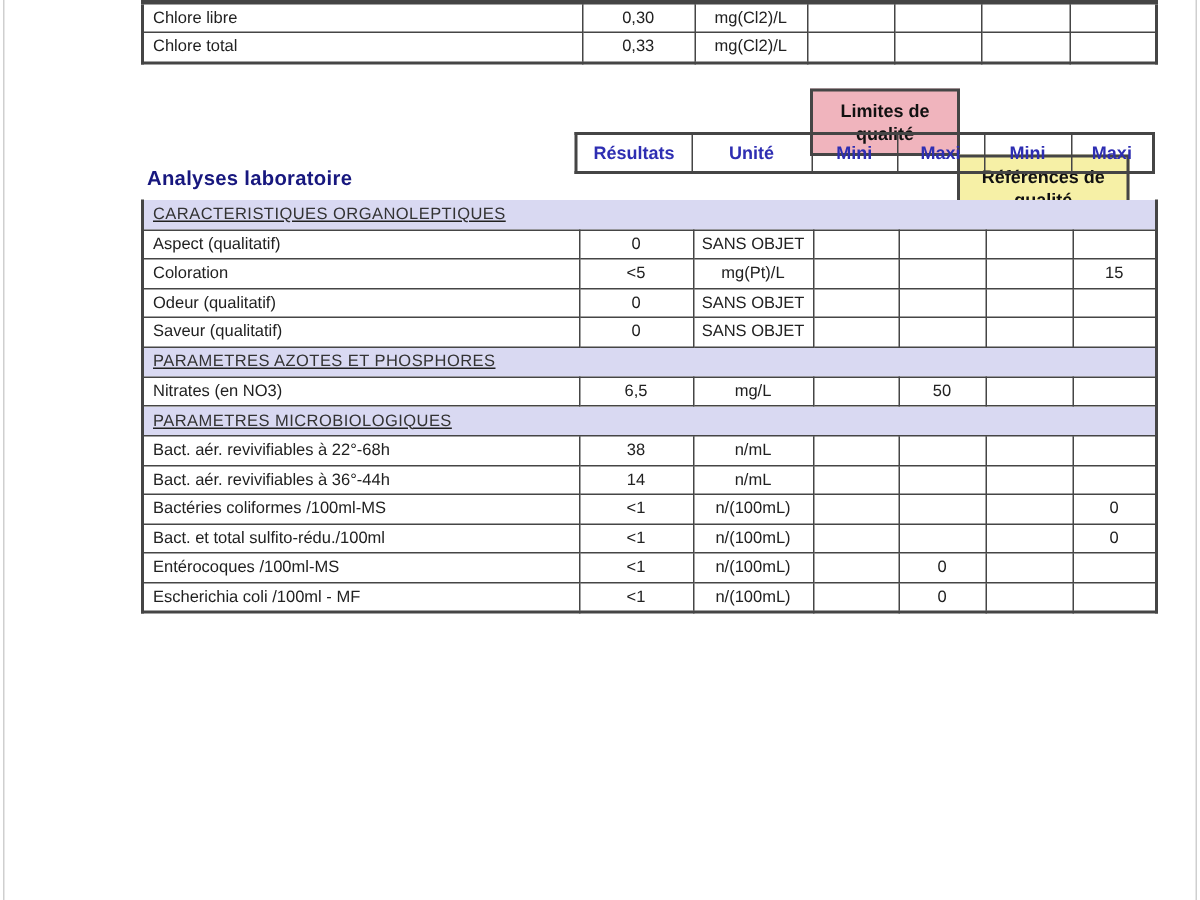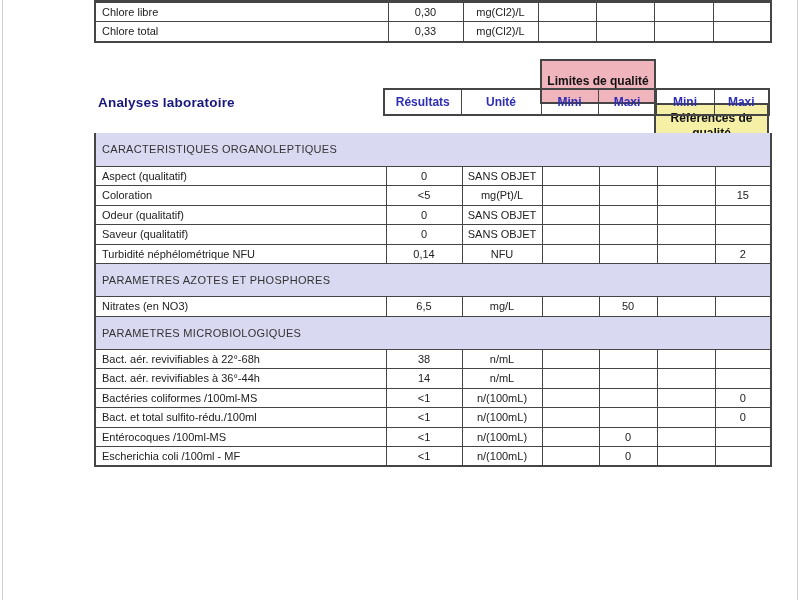--- a/index.html
+++ b/index.html
@@ -17,36 +17,36 @@
   td.left{text-align:left;padding-left:6px;margin-left:12px;}
 
   #top-table{position:absolute;left:94px;top:0;width:676px;
     border:2px solid var(--border);border-top:3px solid var(--border);}
   #top-table tr{height:20px;}
 
   #colored-headers{position:absolute;left:540px;top:59px;display:flex;}
   .colored-box{height:45px;box-sizing:border-box;border:2px solid var(--border);
     display:flex;align-items:center;justify-content:center;text-align:center;
     font-weight:bold;font-size:12px;line-height:1.2;color:#111;}
-  .limits-box{width:116px;background:var(--pink);}
+  .limits-box{width:100px;background:var(--pink);}
   .references-box{width:115px;background:var(--yellow);margin-left:-2px;margin-top:44px;}
 
-  #analyses-title{position:absolute;left:98px;top:88px;height:29px;
+  #analyses-title{position:absolute;left:98px;top:104px;height:29px;
     display:flex;align-items:center;font-weight:bold;font-size:13.5px;
     color:var(--navy);letter-spacing:0.2px;}
 
   #header-table{position:absolute;left:383px;top:88px;width:385px;
     border:2px solid var(--border);font-weight:bold;}
   #header-table tr{height:26px;}
   #header-table td{font-size:12px;color:var(--blue);}
 
   #main-table{position:absolute;left:94px;top:133px;width:676px;
     border:2px solid var(--border);border-top:none;}
   #main-table tr.data-row{height:19.5px;}
-  #main-table tr.section-row{height:33px;}
+  #main-table tr.section-row{height:20px;text-decoration:underline;}
   #main-table tr.section-row td{background:var(--lavender);text-align:left;
     padding-left:6px;color:#333;font-size:11px;letter-spacing:0.3px;}
   #main-table tr.section-row.first td{border-top:none;}
 </style>
 </head>
 <body>
 
 <div class="page" style="--pink: #f0b4bd; --yellow: #f6f0a6; --lavender: #d9d9f2; --border: #454545; --blue: #2e2eb2; --navy: #17177e;">
 
   <div class="edge" style="left:2px"></div>
@@ -155,29 +155,20 @@
         </tr>
         <tr class="data-row">
           <td class="left">Saveur (qualitatif)</td>
           <td>0</td>
           <td>SANS OBJET</td>
           <td></td>
           <td></td>
           <td></td>
           <td></td>
         </tr>
-        <tr class="data-row">
-          <td class="left">Turbidité néphélométrique NFU</td>
-          <td>0,14</td>
-          <td>NFU</td>
-          <td></td>
-          <td></td>
-          <td></td>
-          <td>2</td>
-        </tr>
         <tr class="section-row">
           <td colspan="7">PARAMETRES AZOTES ET PHOSPHORES</td>
         </tr>
         <tr class="data-row">
           <td class="left">Nitrates (en NO3)</td>
           <td>6,5</td>
           <td>mg/L</td>
           <td></td>
           <td>50</td>
           <td></td>

